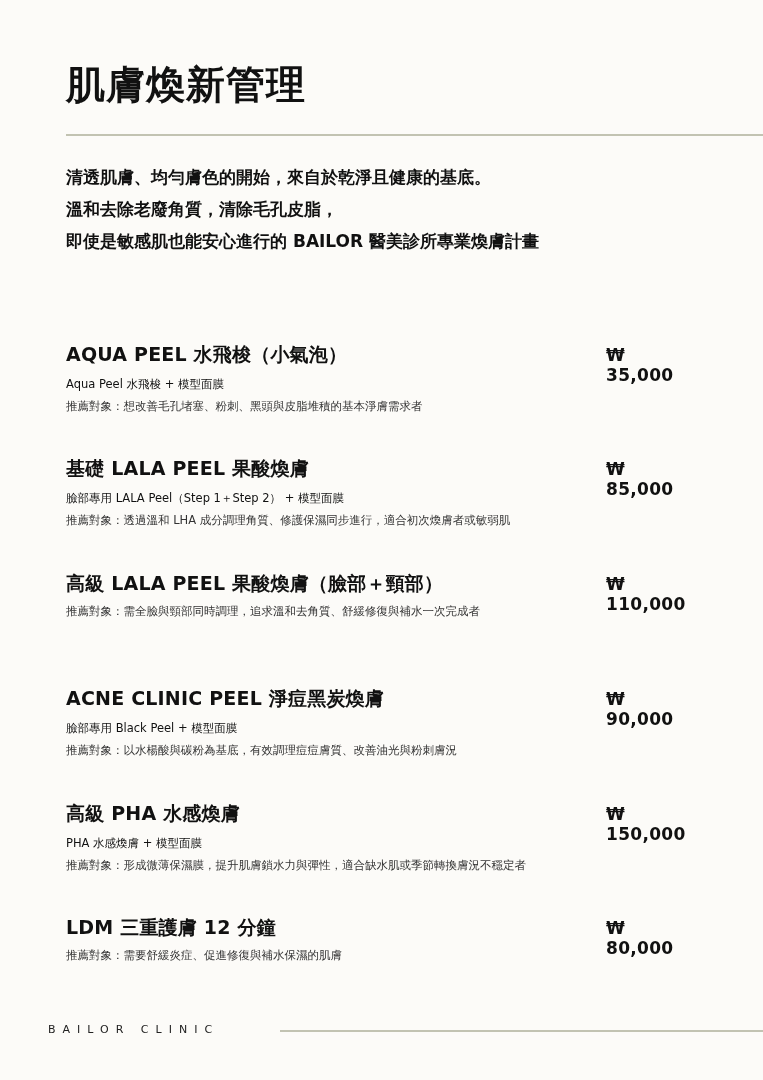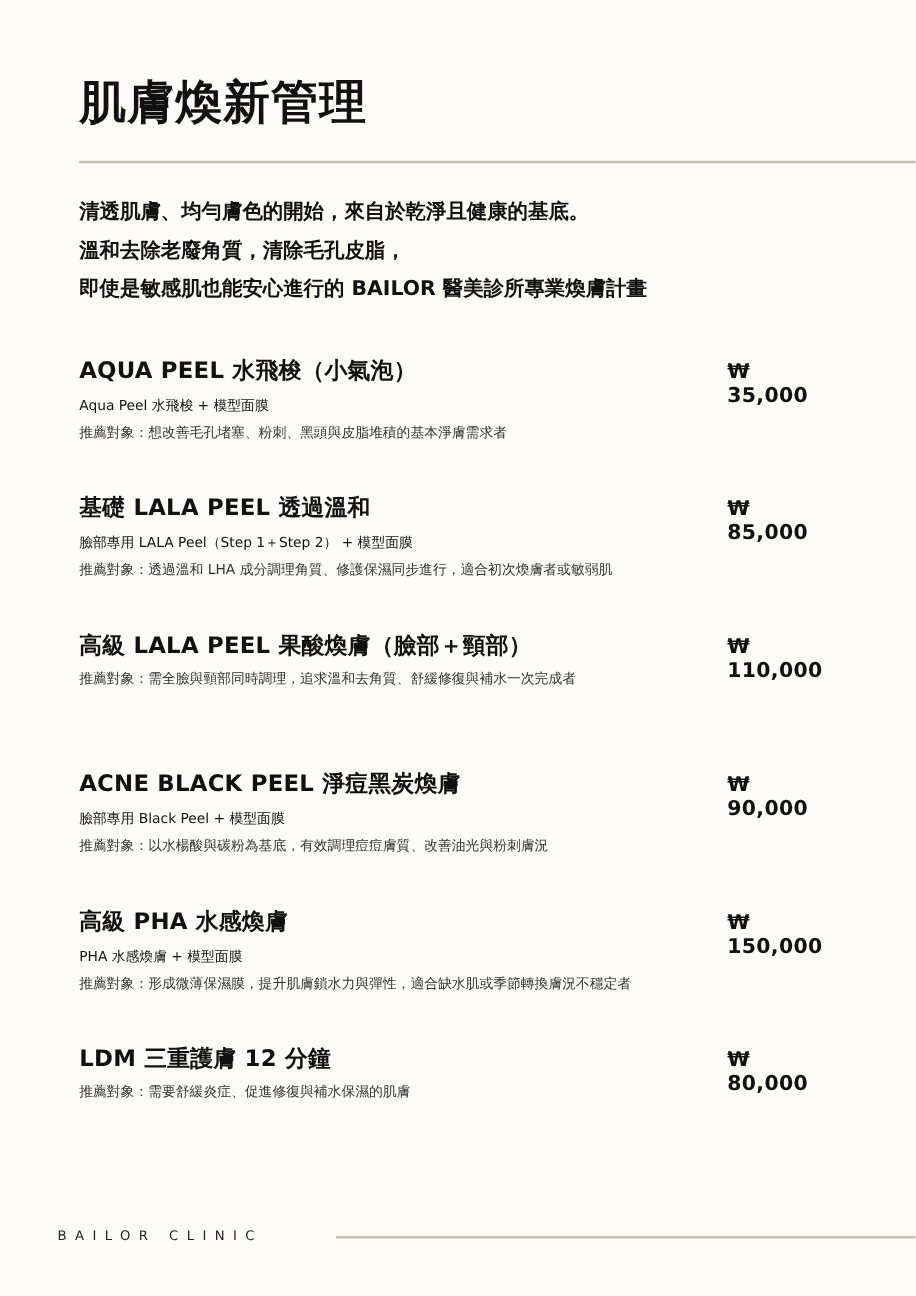--- a/index.html
+++ b/index.html
@@ -9,21 +9,21 @@
   }
   .title {
     position:absolute; left:66px; top:58px; font-size:39px; font-weight:bold; letter-spacing:1px; margin:0;
   }
   .top-rule {
     position:absolute; left:66px; right:0; top:134px; height:2px; background:#c2c3b2;
   }
   .intro { position:absolute; left:66px; top:166px; }
   .intro-line { font-size:17px; font-weight:bold; height:32px; line-height:22px; margin:0 0 0 0; }
   .service { position:absolute; left:66px; width:620px; }
-  .svc-head { display:flex; justify-content:space-between; align-items:baseline; height:30px; }
+  .svc-head { display:flex; justify-content:space-between; align-items:baseline; height:30px;margin-top:46px; }
   .svc-name { font-size:19px; font-weight:bold; letter-spacing:0.2px; }
   .svc-price { font-size:17px; font-weight:bold; width:80px; text-align:left; letter-spacing:0.3px; }
   .svc-detail { font-size:11.5px; font-weight:normal; margin-top:2px; height:22px; line-height:20px; }
   .svc-target { font-size:11.5px; color:#333; line-height:20px; }
   .footer-brand {
     position:absolute; left:48px; top:1023px; font-size:11px; letter-spacing:7px; color:#222;
   }
   .footer-rule { position:absolute; left:280px; right:0; top:1030px; height:2px; background:#c2c3b2; }
 </style>
 </head>
@@ -42,38 +42,38 @@
   <div class="svc-head">
     <span class="svc-name">AQUA PEEL 水飛梭（小氣泡）</span>
     <span class="svc-price">₩ 35,000</span>
   </div>
   <div class="svc-detail">Aqua Peel 水飛梭 + 模型面膜</div>
   <div class="svc-target">推薦對象：想改善毛孔堵塞、粉刺、黑頭與皮脂堆積的基本淨膚需求者</div>
 </div>
 
 <div class="service" style="top:410px">
   <div class="svc-head">
-    <span class="svc-name">基礎 LALA PEEL 透過溫和</span>
+    <span class="svc-name">基礎 LALA PEEL 果酸煥膚</span>
     <span class="svc-price">₩ 85,000</span>
   </div>
   <div class="svc-detail">臉部專用 LALA Peel（Step 1＋Step 2） + 模型面膜</div>
   <div class="svc-target">推薦對象：透過溫和 LHA 成分調理角質、修護保濕同步進行，適合初次煥膚者或敏弱肌</div>
 </div>
 
 <div class="service" style="top:525px">
   <div class="svc-head">
     <span class="svc-name">高級 LALA PEEL 果酸煥膚（臉部＋頸部）</span>
     <span class="svc-price">₩ 110,000</span>
   </div>
   <div class="svc-target">推薦對象：需全臉與頸部同時調理，追求溫和去角質、舒緩修復與補水一次完成者</div>
 </div>
 
 <div class="service" style="top:640px">
   <div class="svc-head">
-    <span class="svc-name">ACNE BLACK PEEL 淨痘黑炭煥膚</span>
+    <span class="svc-name">ACNE CLINIC PEEL 淨痘黑炭煥膚</span>
     <span class="svc-price">₩ 90,000</span>
   </div>
   <div class="svc-detail">臉部專用 Black Peel + 模型面膜</div>
   <div class="svc-target">推薦對象：以水楊酸與碳粉為基底，有效調理痘痘膚質、改善油光與粉刺膚況</div>
 </div>
 
 <div class="service" style="top:755px">
   <div class="svc-head">
     <span class="svc-name">高級 PHA 水感煥膚</span>
     <span class="svc-price">₩ 150,000</span>

